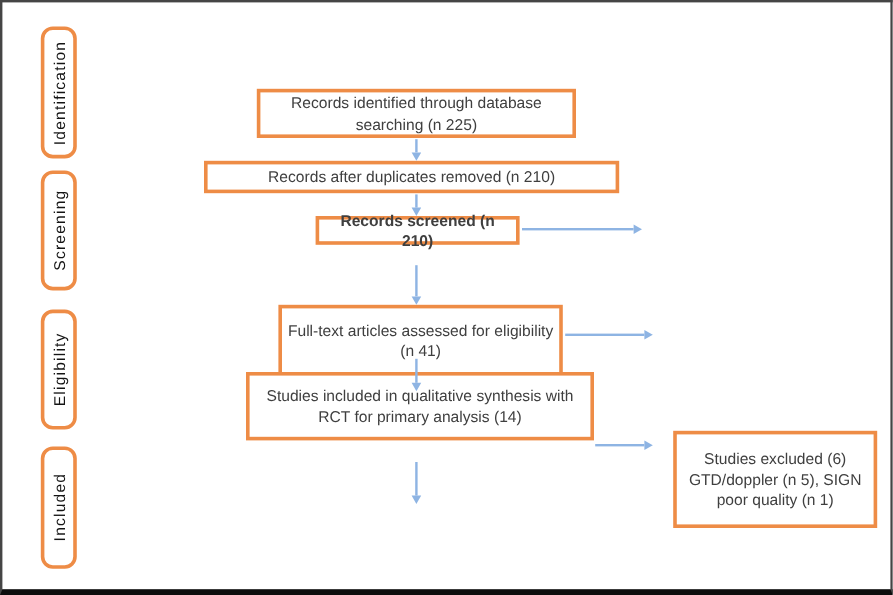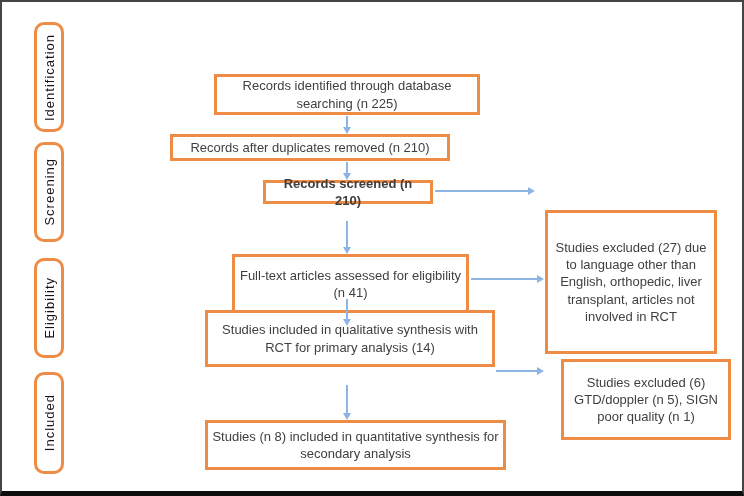--- a/index.html
+++ b/index.html
@@ -56,32 +56,30 @@
   </div>
   <div class="stage" style="top:256px;height:100px;">
     <span>Eligibility</span>
   </div>
   <div class="stage" style="top:370px;height:102px;">
     <span>Included</span>
   </div>
 
   <div class="node" style="left:212px;top:72px;width:266px;height:41px;">Records identified through database searching (n 225)</div>
 
-  <div class="node" style="left:168px;top:132px;width:280px;height:27px;">Records after duplicates removed (n 210)</div>
+  <div class="node" style="left:168px;top:132px;width:346px;height:27px;">Records after duplicates removed (n 210)</div>
 
   <div class="node" style="left:261px;top:178px;width:170px;height:24px;font-weight:bold;">Records screened (n 210)</div>
 
   <div class="node" style="left:230px;top:252px;width:237px;height:60px;">Full-text articles assessed for eligibility (n 41)</div>
 
   <div class="node" style="left:203px;top:308px;width:290px;height:57px;">Studies included in qualitative synthesis with RCT for primary analysis (14)</div>
 
-  <div class="node" style="left:203px;top:418px;width:301px;height:50px;">Studies (n 8) included in quantitative synthesis for secondary analysis</div>
 
 
-  <div class="node" style="left:543px;top:208px;width:172px;height:144px;">Studies excluded (27) due to language other than English, orthopedic, liver transplant, articles not involved in RCT</div>
 
   <div class="node" style="left:559px;top:357px;width:170px;height:81px;">Studies excluded (6) GTD/doppler (n 5), SIGN poor quality (n 1)</div>
 
   <div class="arrow-v" style="left:344px;top:114px;height:11px;"></div>
   <div class="arrow-v" style="left:344px;top:160px;height:11px;"></div>
   <div class="arrow-v" style="left:344px;top:219px;height:26px;"></div>
   <div class="arrow-v" style="left:344px;top:297px;height:20px;"></div>
   <div class="arrow-v" style="left:344px;top:383px;height:28px;"></div>
 
   <div class="arrow-h" style="left:433px;top:188px;width:93px;"></div>

